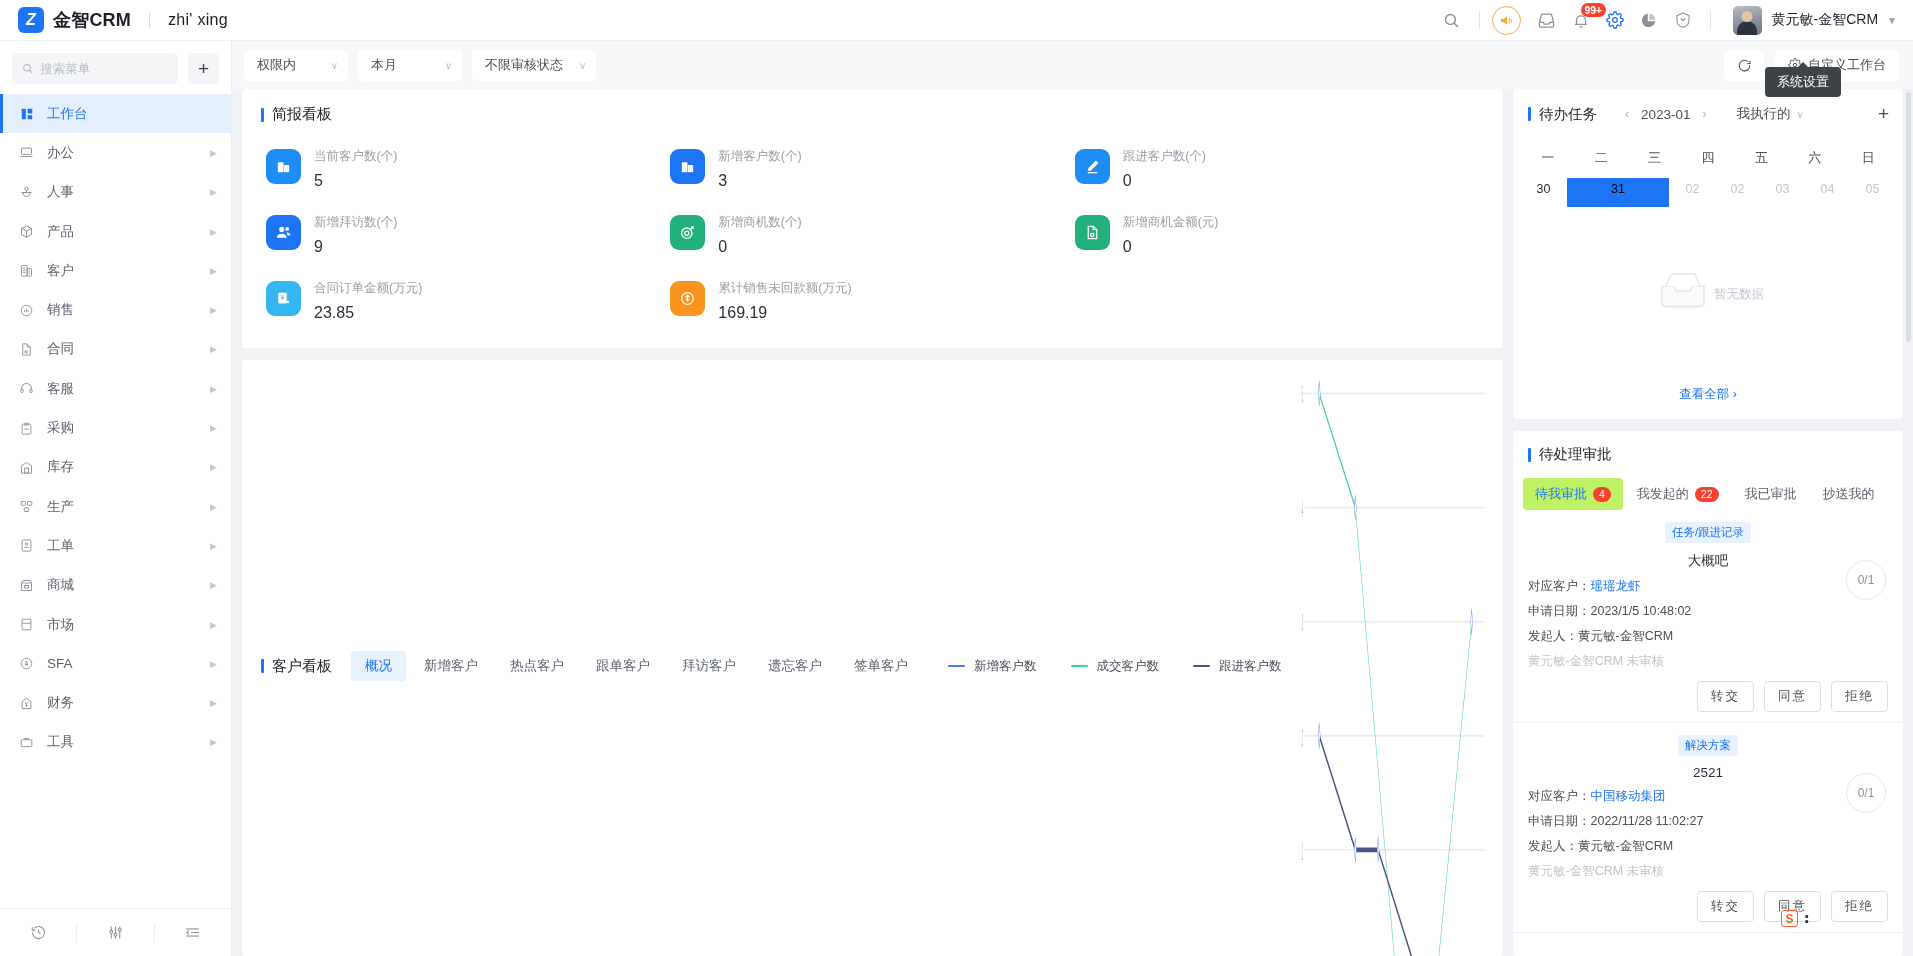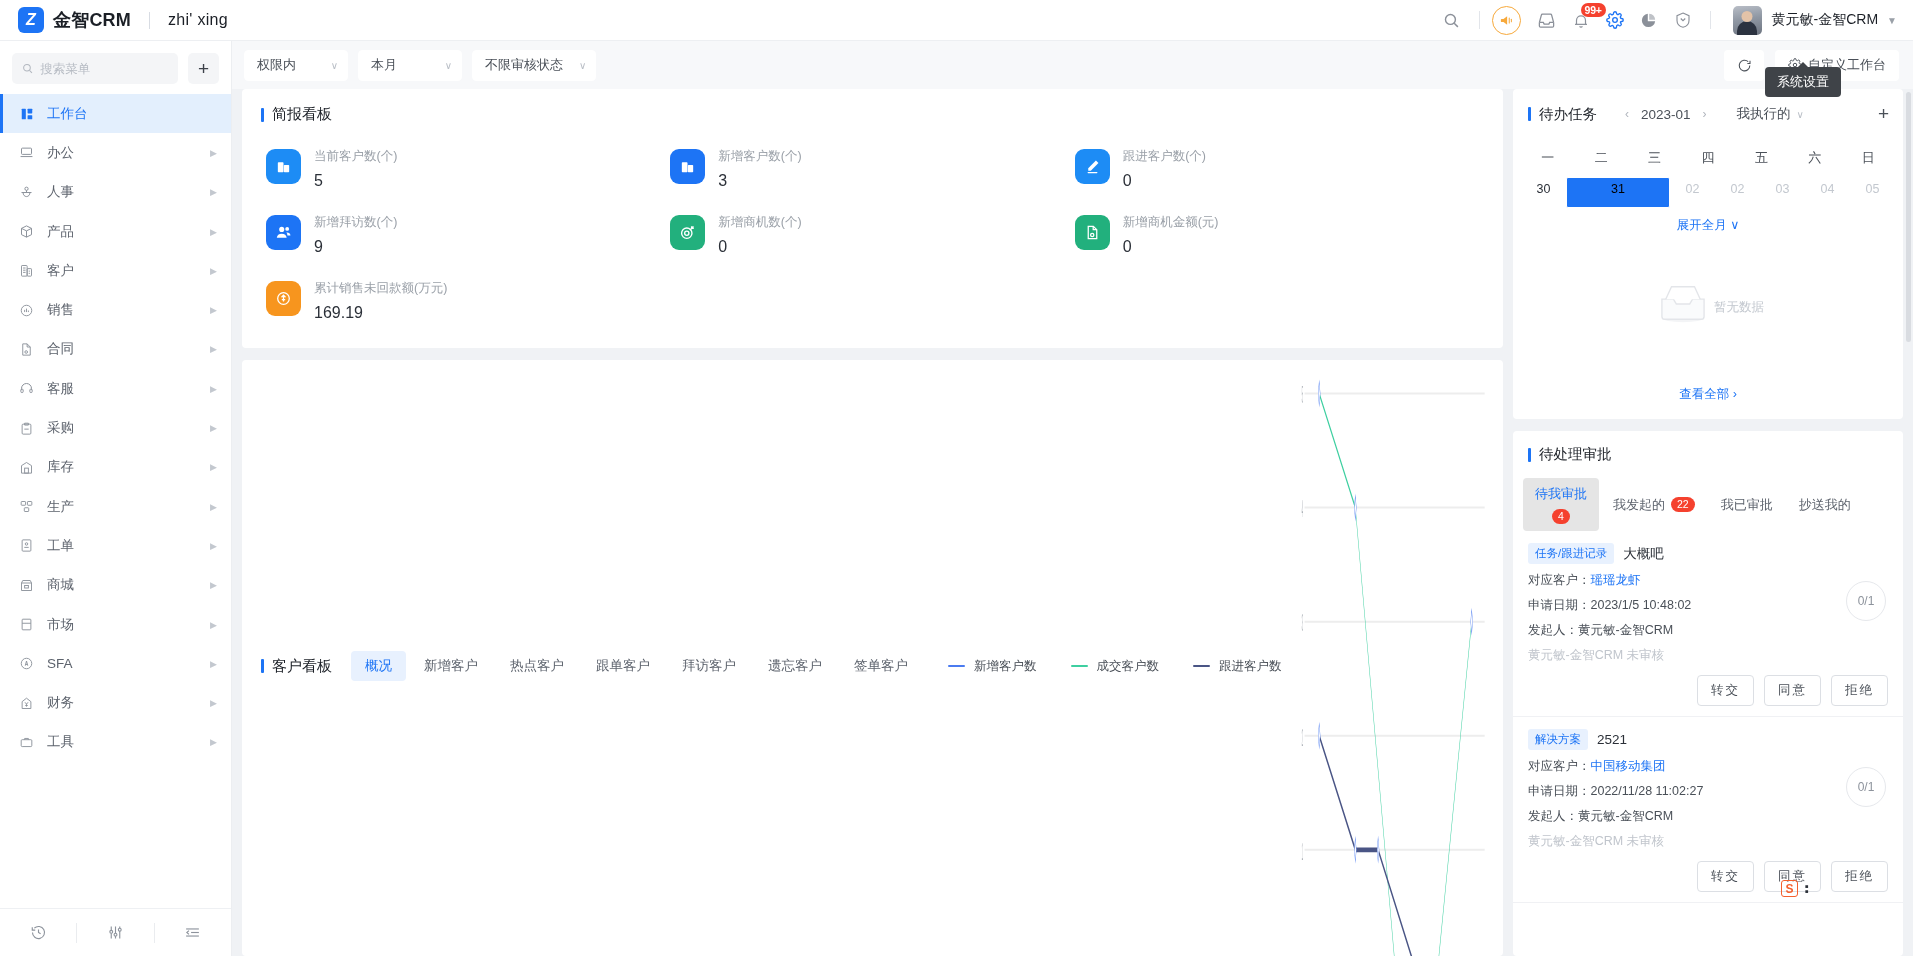--- a/index.html
+++ b/index.html
@@ -188,24 +188,24 @@
   .expand { text-align: center; color: #1d74f5; font-size: 12.5px; padding: 9px 0 0 0; cursor: pointer; }
   .empty { flex: 1; display: flex; flex-direction: row; align-items: center; justify-content: center; }
   .empty .etxt { font-size: 12.5px; color: #c3c8cf; margin-top: 9px; }
   .viewall { text-align: center; color: #1d74f5; font-size: 12.5px; padding: 14px 0 16px 0; cursor: pointer;}
 
   .apvtabs { display: flex; align-items: center; padding: 2px 0 0 10px; gap: 2px;}
   .apvtab {
     font-size: 13px; color: #5d636d; padding: 7px 12px; border-radius: 4px;
     display: flex; align-items: center; gap: 6px; cursor: pointer;
   }
-  .apvtab.active { background: #e5e5e5; color: #1d74f5; flex-direction: column; }
+  .apvtab.active { background: #bef264; color: #1d74f5; }
   .pill { background: #f5412e; color: #fff; font-size: 10.5px; border-radius: 9px; padding: 1px 6px; line-height: 13px; }
   .apvitem { padding: 12px 15px 10px 15px; position: relative; border-bottom: 1px solid #f0f1f4; }
-  .apvitem .r1 { display: flex; align-items: center; gap: 9px; }
+  .apvitem .r1 { display: flex; align-items: center; gap: 9px; flex-direction: column; }
   .tagc { background: #e8f1fe; color: #1d74f5; font-size: 11.5px; padding: 3px 7px; border-radius: 3px; }
   .apvtitle { font-size: 13.5px; color: #2b3038; }
   .kv { font-size: 12.5px; color: #4a5058; margin-top: 8px; }
   .kv .lnk { color: #1d74f5; }
   .kv.muted { color: #c0c5cc; }
   .ratio {
     position: absolute; right: 17px; top: 50px; width: 40px; height: 40px; border-radius: 50%;
     border: 1px solid #e6e8ec; display: flex; align-items: center; justify-content: center;
     font-size: 12px; color: #8d939c;
   }
@@ -640,20 +640,33 @@
                       <path d="M13 3.4V8h4.6"></path>
                       <circle cx="11.6" cy="15.4" r="2.3"></circle>
                     </svg>
                   </span>
                 <span class="stxt">
                   <span class="slabel">新增商机金额(元)</span>
                   <span class="sval" style="display:block">0</span>
                 </span>
               </div>
               <div class="stat">
+                <span class="sico" style="background:#35b6f2">
+                    <svg width="17" height="17" viewBox="0 0 24 24" fill="#fff">
+                      <rect x="4.6" y="4" width="12" height="15" rx="1.6"></rect>
+                      <text x="10.6" y="14.4" font-size="9" text-anchor="middle" fill="#35b6f2" font-family="sans-serif">¥</text>
+                      <rect x="16.5" y="15" width="3.2" height="3.6" rx="1"></rect>
+                    </svg>
+                  </span>
+                <span class="stxt">
+                  <span class="slabel">合同订单金额(万元)</span>
+                  <span class="sval" style="display:block">23.85</span>
+                </span>
+              </div>
+              <div class="stat">
                 <span class="sico" style="background:#f7951e">
                     <svg width="17" height="17" viewBox="0 0 24 24" fill="none" stroke="#fff" stroke-width="1.8">
                       <circle cx="12" cy="12" r="8.2"></circle>
                       <path d="M12 7.6v8.8M9.2 10.2 12 7.4l2.8 2.8M9.6 13.6h4.8"></path>
                     </svg>
                   </span>
                 <span class="stxt">
                   <span class="slabel">累计销售未回款额(万元)</span>
                   <span class="sval" style="display:block">169.19</span>
                 </span>
@@ -748,24 +761,20 @@
             </div>
             <div class="dayrow">
               <span>30</span>
               <span class="sel">31</span>
               <span class="dim">02</span>
               <span class="dim">02</span>
               <span class="dim">03</span>
               <span class="dim">04</span>
               <span class="dim">05</span>
             </div>
-            <div class="expand">
-              <span>展开全月</span>
-              <span> ∨</span>
-            </div>
             <div class="empty">
               <svg width="62" height="46" viewBox="0 0 64 48">
                 <ellipse cx="32" cy="40" rx="22" ry="4" fill="#f3f4f6"></ellipse>
                 <path d="M10 20h12l3 5h14l3-5h12v18a3 3 0 0 1-3 3H13a3 3 0 0 1-3-3z" fill="#fafbfc" stroke="#e3e5e9" stroke-width="1.4"></path>
                 <path d="M14 20 20 7h24l6 13" fill="#fff" stroke="#e3e5e9" stroke-width="1.4"></path>
               </svg>
               <span class="etxt">暂无数据</span>
             </div>
             <div class="viewall">
               <span>查看全部</span>

